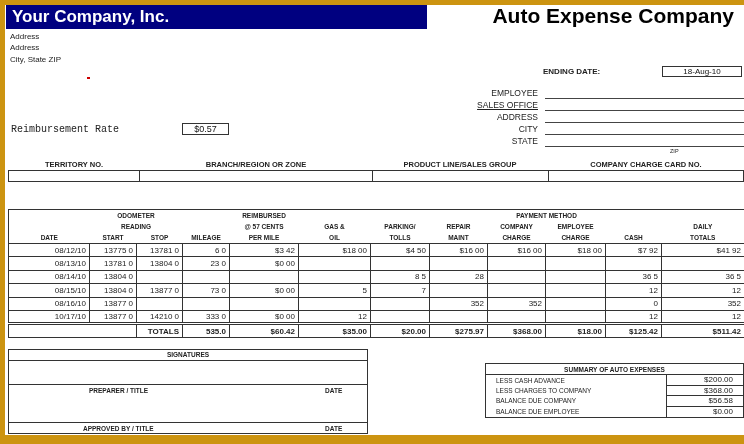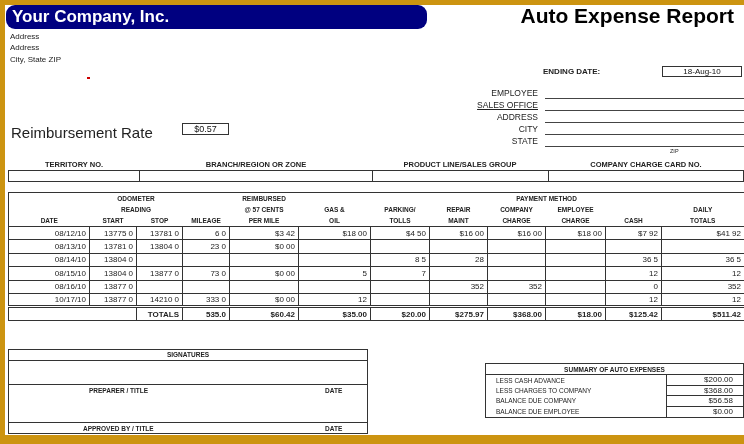--- a/index.html
+++ b/index.html
@@ -1,30 +1,30 @@
 <!DOCTYPE html>
 <html><head>
 <meta charset="utf-8">
 <style>
   * { box-sizing: border-box; margin: 0; padding: 0; }
   html, body { width: 744px; height: 444px; overflow: hidden; }
   body { background: #cc9411; font-family: "Liberation Sans", sans-serif; color: #111; position: relative; }
   .sheet { position: absolute; left: 5px; top: 5px; width: 739px; height: 430px; background: #fff; overflow: hidden; }
   .abs { position: absolute; }
-  .company-bar { left: 1px; top: 0; width: 421px; height: 24px; background: #000080; color: #fff; font-weight: bold; font-size: 17px; padding: 2px 0 0 6px; border-radius: 9px; }
+  .company-bar { left: 1px; top: 0; width: 421px; height: 24px; background: #000080; color: #fff; font-weight: bold; font-size: 17px; padding: 2px 0 0 6px; }
   .addr { left: 5px; font-size: 8px; color: #222; }
   .report-title { right: 10px; top: -1px; font-size: 21px; font-weight: bold; color: #000; }
   .red-mark { left: 82px; top: 72px; width: 3px; height: 2px; background: #c00; }
   .bold-sm { font-size: 8px; font-weight: bold; color: #222; }
   .box { border: 1px solid #333; font-size: 8px; text-align: center; }
   .field-label { font-size: 8.5px; color: #222; text-align: right; width: 100px; }
   .field-line { border-bottom: 1px solid #444; height: 11px; }
   .hdr-label { font-size: 7.5px; font-weight: bold; text-align: center; color: #222; }
   table { border-collapse: collapse; }
-  .main-table { position: absolute; left: 3px; top: 187px; width: 736px; font-size: 8px; table-layout: fixed; }
+  .main-table { position: absolute; left: 3px; top: 204px; width: 736px; font-size: 8px; table-layout: fixed; }
   .main-table th { font-size: 6.5px; font-weight: bold; color: #222; height: 11px; line-height: 11px; padding: 0; text-align: center; }
   .main-table td { height: 13.4px; border: 1px solid #333; text-align: right; padding: 0 3px; font-size: 8px; color: #222; }
   .main-table tr.head-top th { border-top: 1px solid #333; }
   .main-table tr.totals td { font-weight: bold; border-top: 3px double #333; }
   .main-table td.blank-left { border-right: 1px solid #333; }
   .sig-box { left: 3px; top: 344px; width: 360px; height: 85px; border: 1px solid #333; }
   .sig-row { position: absolute; left: 0; width: 100%; border-top: 1px solid #333; font-size: 6.5px; font-weight: bold; color: #222; }
   .sum-box { left: 480px; top: 358px; width: 259px; border: 1px solid #333; }
   .sum-box table { width: 100%; font-size: 6.5px; color: #222; }
   .sum-box td { height: 10.5px; padding: 0 10px; }
@@ -34,38 +34,38 @@
 <body>
 
 <div class="sheet">
 
   <div class="abs company-bar">Your Company, Inc.</div>
   <div class="abs addr" style="top:27px;">Address</div>
   <div class="abs addr" style="top:38px;">Address</div>
   <div class="abs addr" style="top:50px;">City, State ZIP</div>
   <div class="abs red-mark"></div>
 
-  <div class="abs report-title">Auto Expense Report</div>
+  <div class="abs report-title">Auto Expense Company</div>
 
   <div class="abs bold-sm" style="left:538px; top:62px; font-size:8px;">ENDING DATE:</div>
   <div class="abs box" style="left:657px; top:61px; width:80px; height:11px; line-height:9px;">18-Aug-10</div>
 
   <div class="abs field-label" style="left:433px; top:83px;">EMPLOYEE</div>
   <div class="abs field-line" style="left:540px; top:83px; width:199px;"></div>
   <div class="abs field-label" style="left:433px; top:95px;text-decoration:underline;">SALES OFFICE</div>
   <div class="abs field-line" style="left:540px; top:95px; width:199px;"></div>
   <div class="abs field-label" style="left:433px; top:107px;">ADDRESS</div>
   <div class="abs field-line" style="left:540px; top:107px; width:199px;"></div>
   <div class="abs field-label" style="left:433px; top:119px;">CITY</div>
   <div class="abs field-line" style="left:540px; top:119px; width:199px;"></div>
   <div class="abs field-label" style="left:433px; top:131px;">STATE</div>
   <div class="abs field-line" style="left:540px; top:131px; width:199px;"></div>
   <div class="abs" style="left:665px; top:143px; font-size:5.5px; color:#222;">ZIP</div>
 
-  <div class="abs" style="left:6px; top:119px; font-size:15px; color:#222;">Reimbursement Rate</div>
+  <div class="abs" style="left:6px; top:119px; font-size:10px; color:#222;font-family:Liberation Mono, monospace;">Reimbursement Rate</div>
   <div class="abs box" style="left:177px; top:118px; width:47px; height:12px; font-size:9px; line-height:10px;">$0.57</div>
 
   <div class="abs hdr-label" style="left:3px; top:155px; width:132px;">TERRITORY NO.</div>
   <div class="abs hdr-label" style="left:135px; top:155px; width:232px;">BRANCH/REGION OR ZONE</div>
   <div class="abs hdr-label" style="left:367px; top:155px; width:176px;">PRODUCT LINE/SALES GROUP</div>
   <div class="abs hdr-label" style="left:543px; top:155px; width:196px;">COMPANY CHARGE CARD NO.</div>
   <div class="abs" style="left:3px; top:165px; width:132px; height:12px; border:1px solid #333;"></div>
   <div class="abs" style="left:134px; top:165px; width:234px; height:12px; border:1px solid #333;"></div>
   <div class="abs" style="left:367px; top:165px; width:177px; height:12px; border:1px solid #333;"></div>
   <div class="abs" style="left:543px; top:165px; width:196px; height:12px; border:1px solid #333;"></div>

